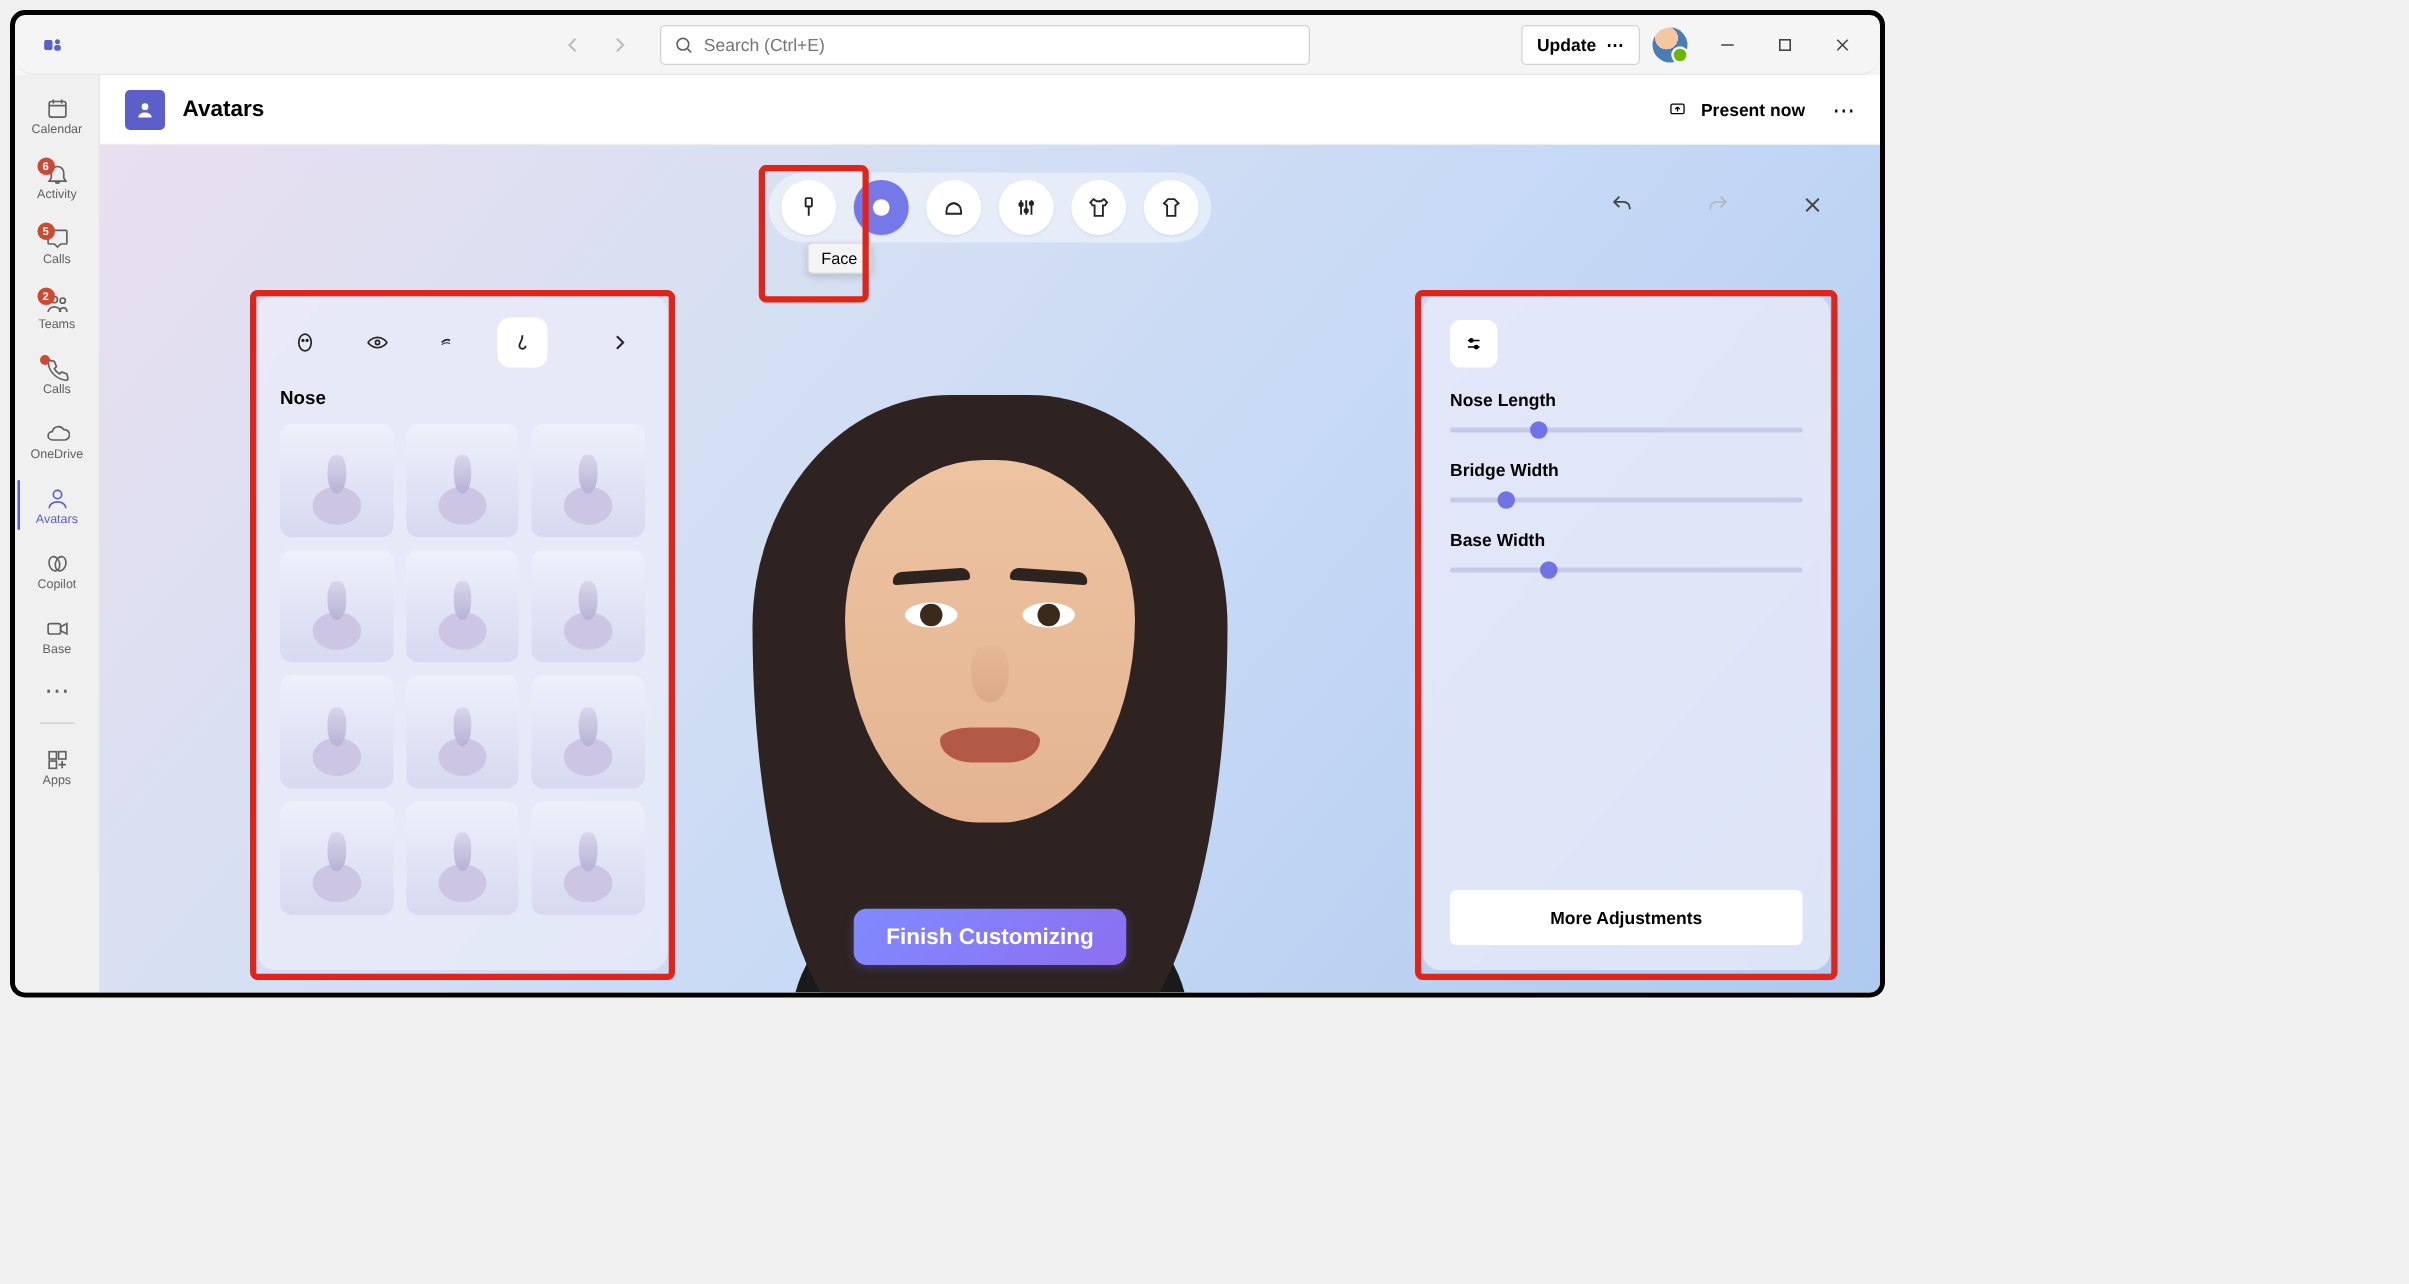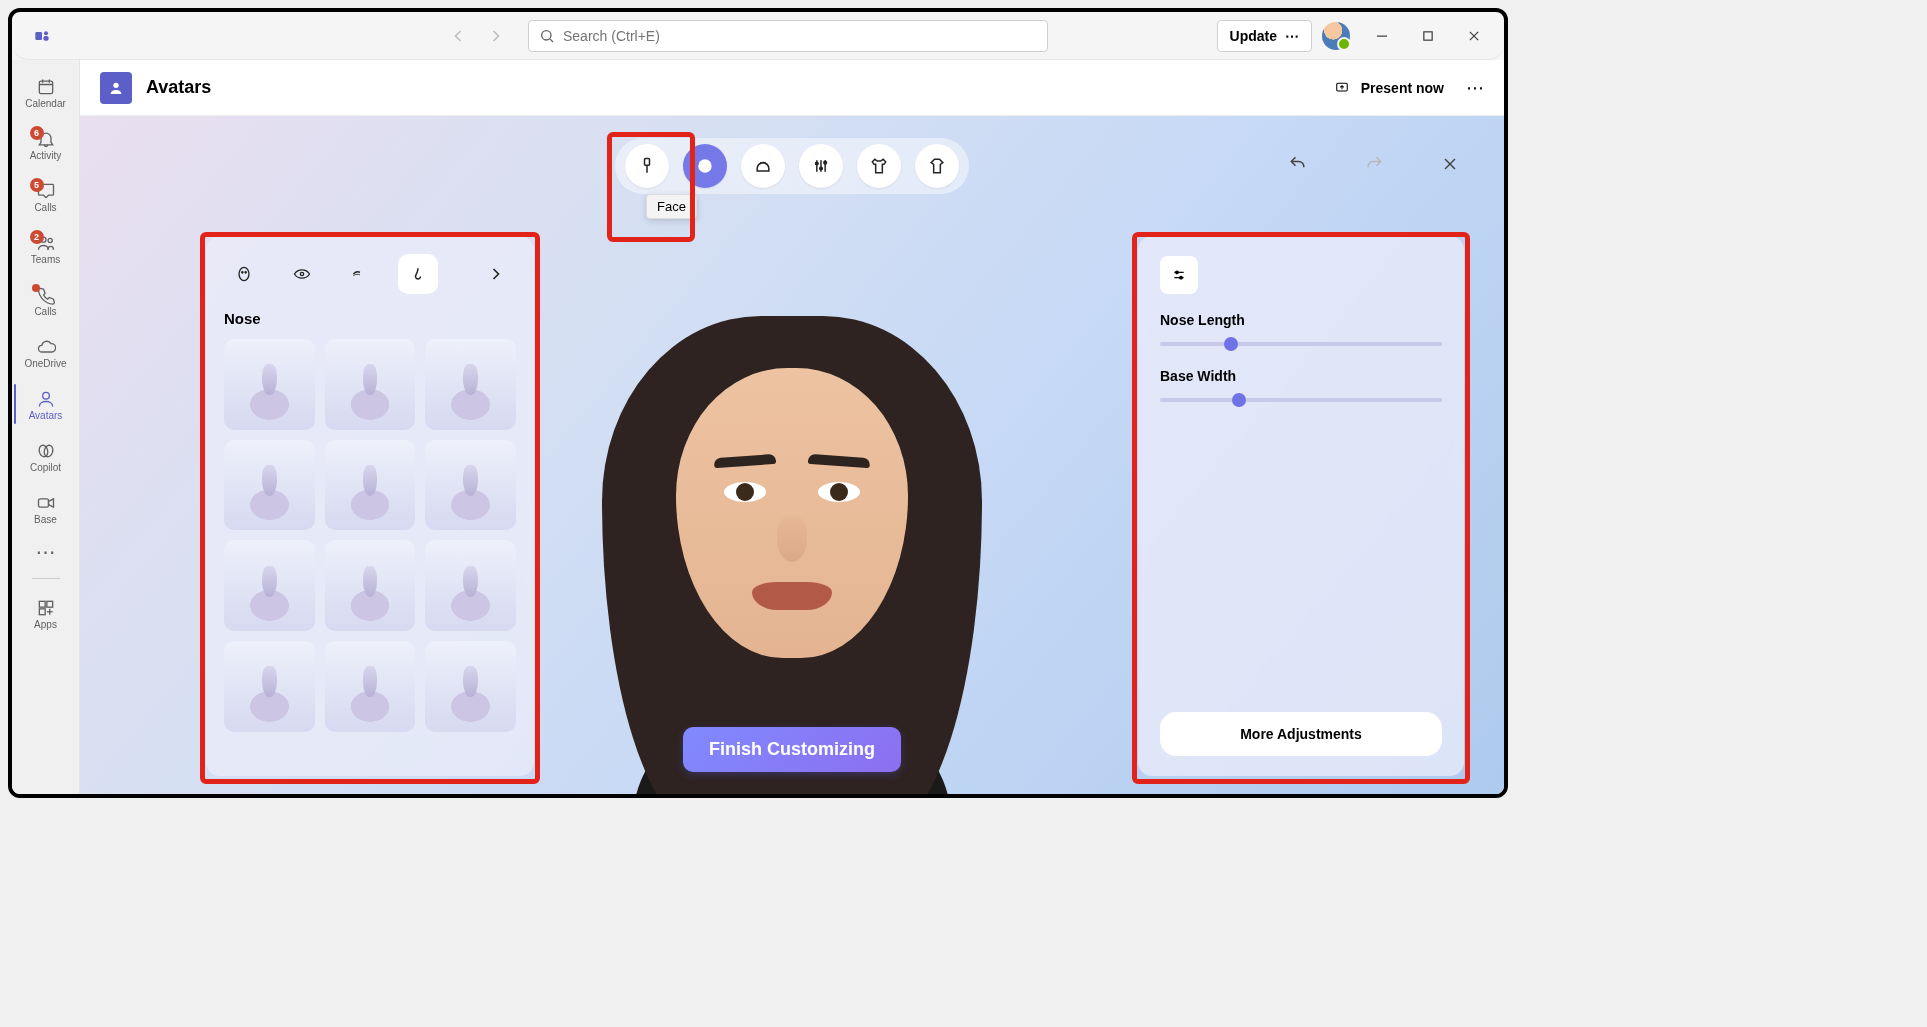--- a/index.html
+++ b/index.html
@@ -73,21 +73,21 @@
 
 
 .panel-right { top:120px; right:40px; width:326px; height:540px; padding:20px 22px; display:flex; flex-direction:column; }
 .hl-right { top:116px; right:34px; width:338px; height:552px; }
 .adjust-icon-box { width:38px; height:38px; border-radius:8px; background:#fff; display:flex; align-items:center; justify-content:center; margin-bottom:18px; }
 .slider-block { margin-bottom:22px; }
 .slider-block label { font-size:14px; font-weight:600; display:block; margin-bottom:14px; }
 .slider-track { position:relative; height:4px; background:#c7c9e8; border-radius:2px; }
 .slider-thumb { position:absolute; top:50%; width:14px; height:14px; border-radius:50%; background:#6f73e6; transform:translate(-50%,-50%); cursor:pointer; }
 .panel-right .spacer { flex:1; }
-.more-adj-btn { height:44px; border-radius:16px; background:#fff; display:flex; align-items:center; justify-content:center; font-weight:600; font-size:14px; cursor:pointer; }
+.more-adj-btn { height:44px; border-radius:5px; background:#fff; display:flex; align-items:center; justify-content:center; font-weight:600; font-size:14px; cursor:pointer; }
 
 
 .avatar-stage { position:absolute; left:50%; top:170px; transform:translateX(-50%); width:380px; height:520px; }
 .hair { position:absolute; left:0; right:0; top:30px; bottom:-30px; background:#2e2320; border-radius:180px 180px 120px 120px / 210px 210px 380px 380px; }
 .face { position:absolute; left:74px; top:82px; width:232px; height:290px; background:linear-gradient(180deg,#edc3a1,#e4b492); border-radius:48% 48% 46% 46% / 44% 44% 56% 56%; }
 .part { position:absolute; left:50%; top:30px; width:4px; height:120px; background:#2e2320; transform:translateX(-50%);}  
 .brow { position:absolute; width:62px; height:10px; background:#2e241f; border-radius:10px 10px 4px 4px; top:170px; }
 .brow.l{ left:112px; transform:rotate(-4deg);} .brow.r{ right:112px; transform:rotate(4deg);}
 .eye { position:absolute; width:42px; height:20px; background:#fff; border-radius:50%; top:196px; overflow:hidden;}
 .eye.l{left:122px;} .eye.r{right:122px;}
@@ -433,20 +433,26 @@
               </svg>
             </div>
           <div id="sliders-container">
               <div class="slider-block">
                 <label>Nose Length</label>
                 <div class="slider-track">
                   <div class="slider-thumb" style="left: 25%;"></div>
                 </div>
               </div>
               <div class="slider-block">
+                <label>Bridge Width</label>
+                <div class="slider-track">
+                  <div class="slider-thumb" style="left: 16%;"></div>
+                </div>
+              </div>
+              <div class="slider-block">
                 <label>Base Width</label>
                 <div class="slider-track">
                   <div class="slider-thumb" style="left: 28%;"></div>
                 </div>
               </div>
             </div>
           <div class="spacer"></div>
           <div class="more-adj-btn">More Adjustments</div>
         </div>
         <div class="hl-box hl-right"></div>

